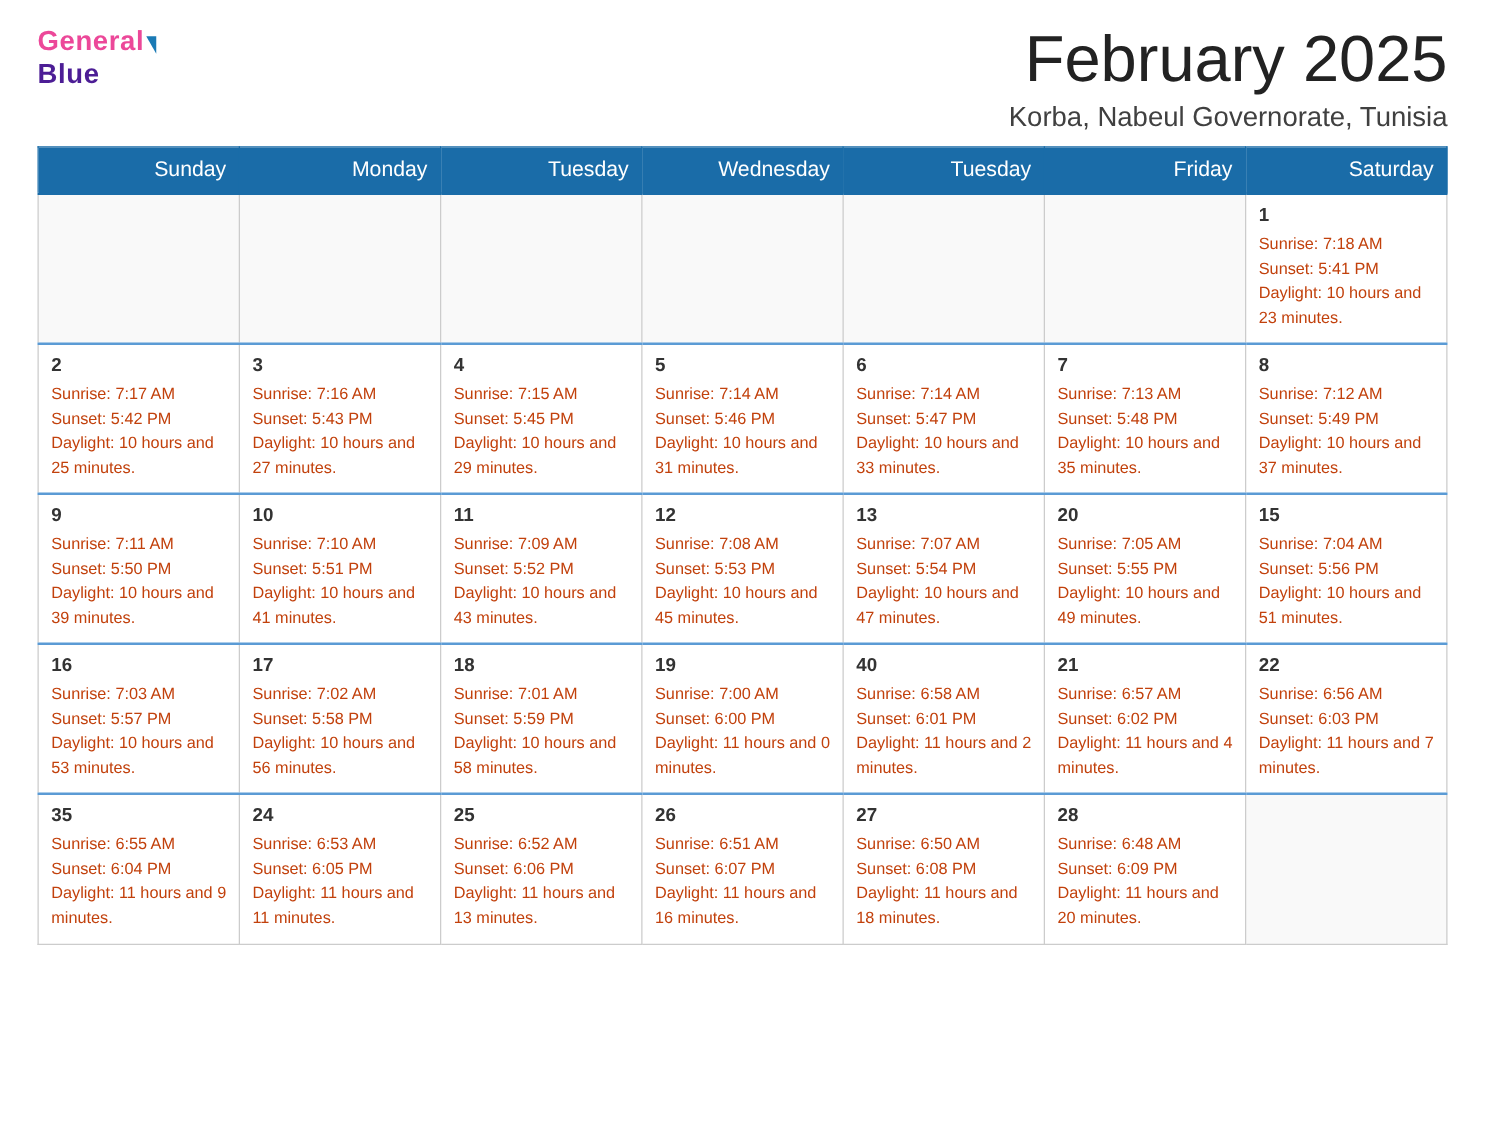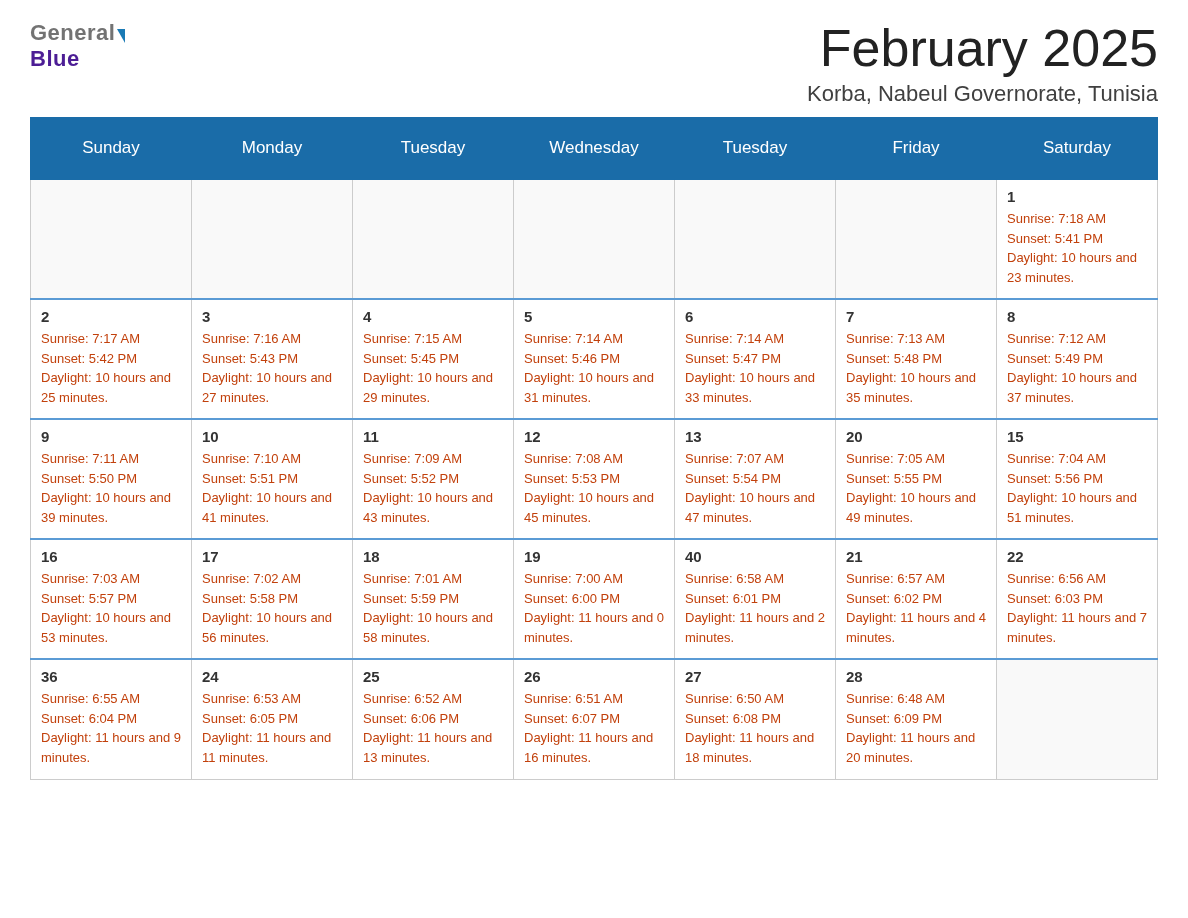--- a/index.html
+++ b/index.html
@@ -17,21 +17,21 @@
       padding: 20px 30px 10px 30px;
     }
     .logo {
       display: flex;
       flex-direction: column;
       align-items: flex-start;
     }
     .logo-general {
       font-size: 22px;
       font-weight: bold;
-      color: #737373;
+      color: #ec4899;
       letter-spacing: 0.5px;
     }
     .logo-blue {
       font-size: 22px;
       font-weight: bold;
       color: #4c1d95;
       letter-spacing: 0.5px;
     }
     .logo-triangle {
       display: inline-block;
@@ -64,22 +64,22 @@
     table {
       width: 100%;
       border-collapse: collapse;
       table-layout: fixed;
     }
     thead tr th {
       background-color: #1a6ca8;
       color: #fff;
       font-size: 17px;
       font-weight: normal;
-      padding: 20px 10px;
-      text-align: center;
+      padding: 8px 10px;
+      text-align: right;
       border: 1px solid #1a6ca8;
     }
     tbody tr td {
       vertical-align: top;
       padding: 8px 10px;
       border: 1px solid #ccc;
       height: 120px;
       font-size: 13px;
       color: #333;
       background: #fff;
@@ -282,21 +282,21 @@
           </td>
           <td>
             <span class="day-num">22</span>
             <div class="day-info">Sunrise: 6:56 AM
 Sunset: 6:03 PM
 Daylight: 11 hours and 7 minutes.</div>
           </td>
         </tr>
         <tr class="week-row">
           <td>
-            <span class="day-num">36</span>
+            <span class="day-num">35</span>
             <div class="day-info">Sunrise: 6:55 AM
 Sunset: 6:04 PM
 Daylight: 11 hours and 9 minutes.</div>
           </td>
           <td>
             <span class="day-num">24</span>
             <div class="day-info">Sunrise: 6:53 AM
 Sunset: 6:05 PM
 Daylight: 11 hours and 11 minutes.</div>
           </td>

